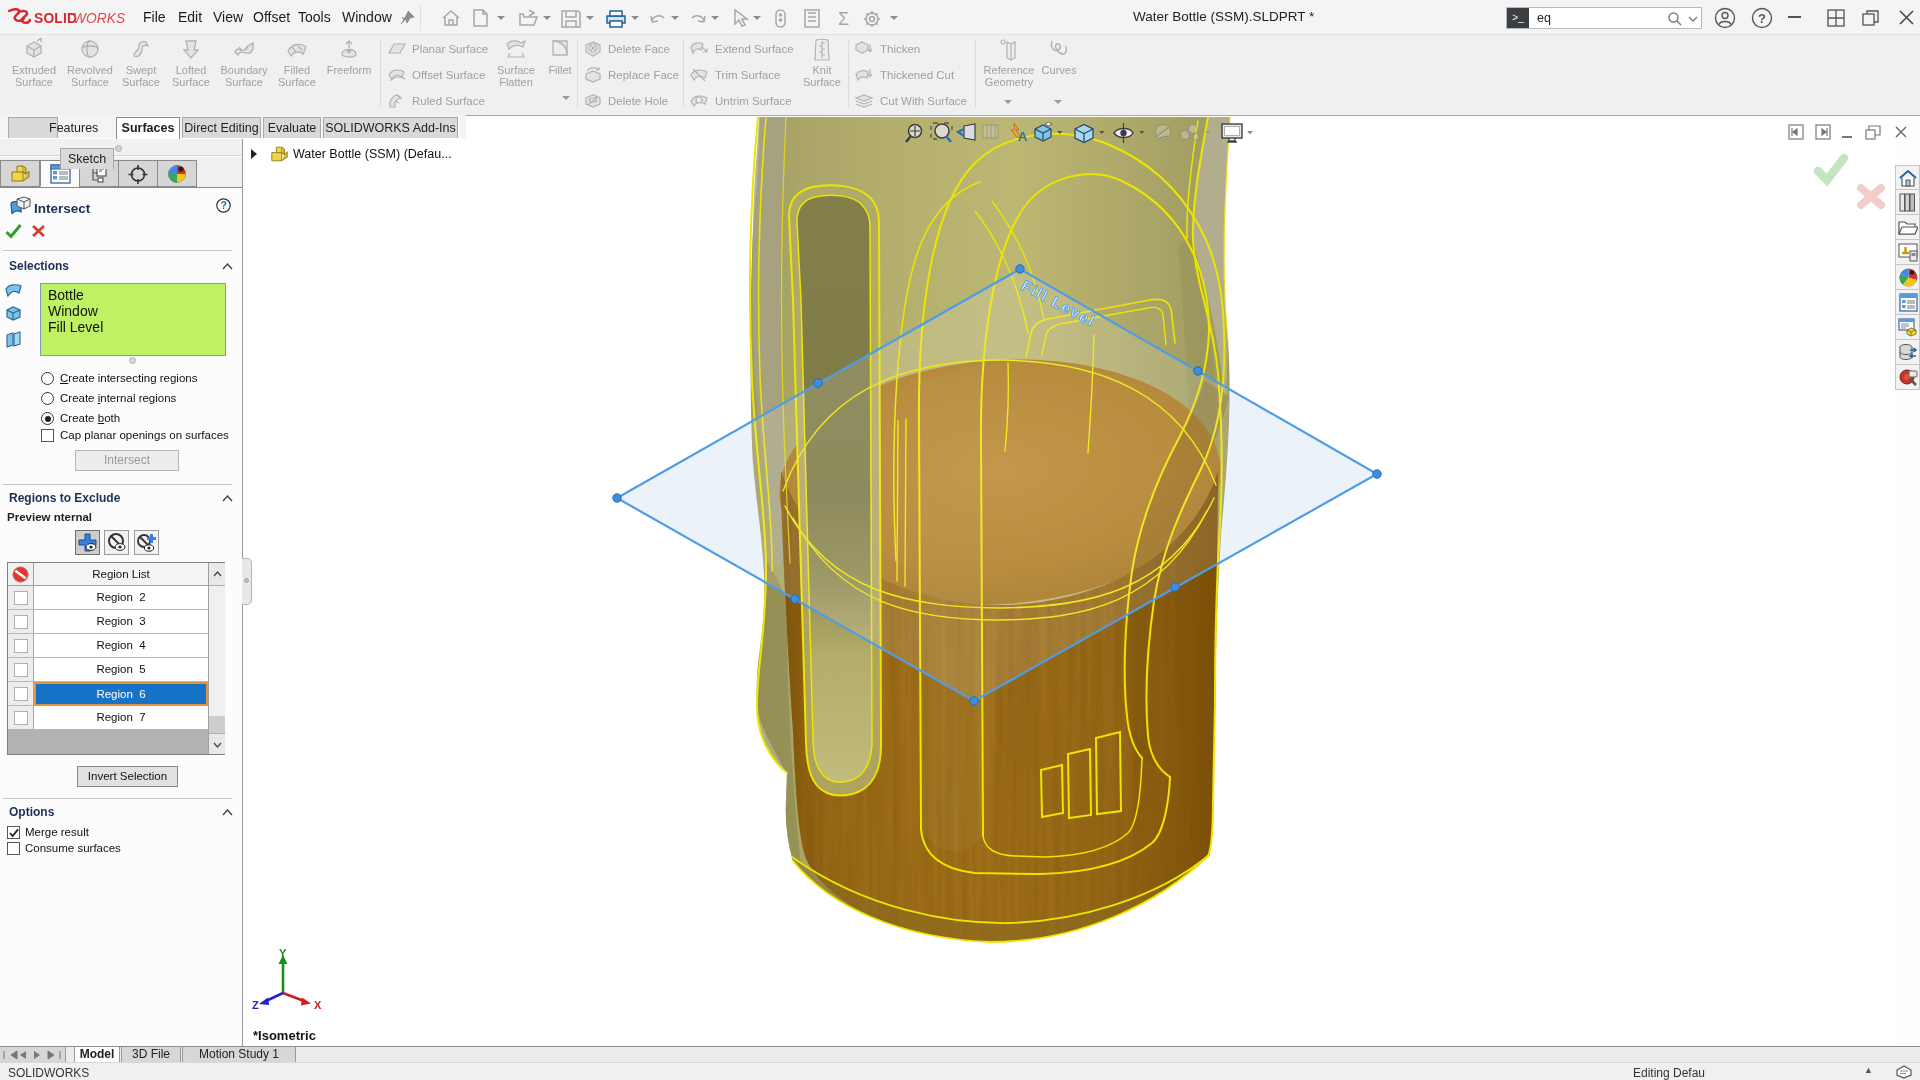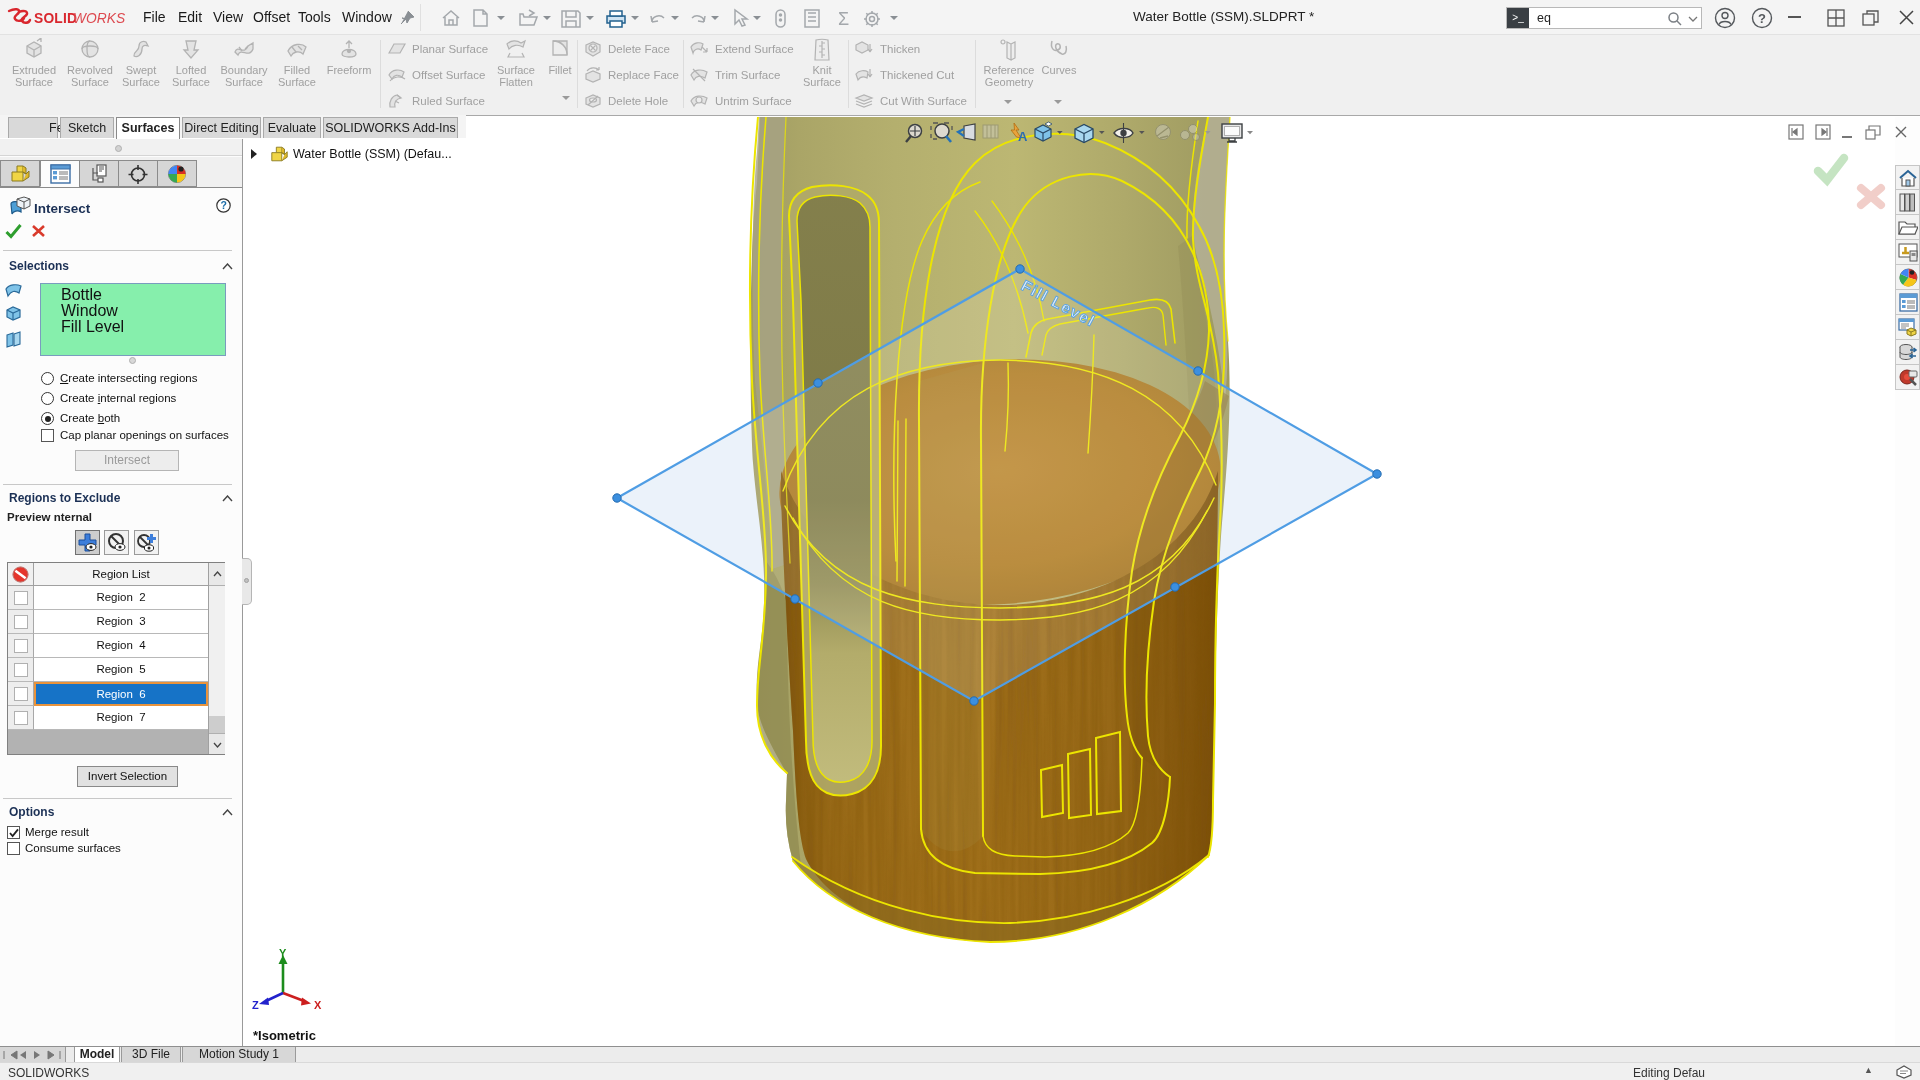--- a/index.html
+++ b/index.html
@@ -273,21 +273,21 @@
       <path d="M1,1 L5,5 L9,1" fill="#9a9a9a"></path>
     </svg>
 
   <svg class="abs" style="left:1896px;top:95px;" width="12" height="8" viewBox="0 0 12 8">
       <path d="M1,7 L6,2 L11,7" fill="none" stroke="#555" stroke-width="1.5"></path>
     </svg>
 </div>
 <div id="tabrow">
   <div class="tabbg"></div>
   <div class="ctab" style="left:8px;width:50px;padding-left:40px;">Features</div>
-  <div class="ctab" style="left:60px;width:54px;">Sketch</div>
+  <div class="ctab" style="left:60px;width:54px;margin-top:31px;">Sketch</div>
   <div class="ctab active" style="left:116px;width:64px;">Surfaces</div>
   <div class="ctab" style="left:182px;width:79px;">Direct Editing</div>
   <div class="ctab" style="left:263px;width:58px;">Evaluate</div>
   <div class="ctab" style="left:323px;width:135px;">SOLIDWORKS Add-Ins</div>
 
   <svg class="abs" style="left:1788px;top:9px;" width="16" height="16" viewBox="0 0 16 16" fill="none" stroke="#777" stroke-width="1.2">
       <rect x="1" y="1" width="14" height="14"></rect>
       <path d="M5,8 l4,-3 v6 Z" fill="#777"></path>
       <path d="M4,4 v8"></path>
     </svg>
@@ -604,21 +604,21 @@
         <path d="M1,6 C4,1 12,1 16,3 L14,10 C10,7 6,8 3,13 Z" fill="#7fc3e8" stroke="#2a6a9a" stroke-width="1.2"></path>
       </svg>
     <svg class="abs" style="left:5px;top:166px;" width="17" height="17" viewBox="0 0 17 17">
         <path d="M2,5 L8,2 L15,5 L15,12 L8,15 L2,12 Z" fill="#7fc3e8" stroke="#2a6a9a" stroke-width="1.2"></path>
         <path d="M2,5 L8,8 L15,5 M8,8 L8,15" fill="none" stroke="#2a6a9a" stroke-width="1.2"></path>
       </svg>
     <svg class="abs" style="left:5px;top:192px;" width="17" height="17" viewBox="0 0 17 17">
         <path d="M2,4 L8,2 L8,14 L2,16 Z" fill="#7fc3e8" stroke="#2a6a9a" stroke-width="1.1"></path>
         <path d="M9,3 L15,1 L15,13 L9,15 Z" fill="#a9d7ef" stroke="#2a6a9a" stroke-width="1.1"></path>
       </svg>
-    <div class="abs" style="left:40px;top:144px;width:186px;height:73px;background:#86efac;border:1px solid #7a9cbe;font-size:16px;color:#111;padding:3px 0 0 20px;line-height:16px;">Bottle<br>Window<br>Fill Level</div>
+    <div class="abs" style="left:40px;top:144px;width:186px;height:73px;background:#bef264;border:1px solid #7a9cbe;font-size:14px;color:#111;padding:3px 0 0 7px;line-height:16px;">Bottle<br>Window<br>Fill Level</div>
     <div class="abs" style="left:129px;top:218px;width:7px;height:7px;border-radius:50%;background:#d8d8d8;border:1px solid #b0b0b0;"></div>
 
     <div class="radio" style="left:41px;top:233px;"></div>
     <span class="ptext" style="left:60px;top:233px;"><u>C</u>reate intersecting regions</span>
     <div class="radio" style="left:41px;top:253px;"></div>
     <span class="ptext" style="left:60px;top:253px;">Create <u>i</u>nternal regions</span>
     <div class="radio" style="left:41px;top:273px;">
         <div style="position:absolute;left:2.5px;top:2.5px;width:6px;height:6px;border-radius:50%;background:#222;"></div>
       </div>
     <span class="ptext" style="left:60px;top:273px;">Create <u>b</u>oth</span>

